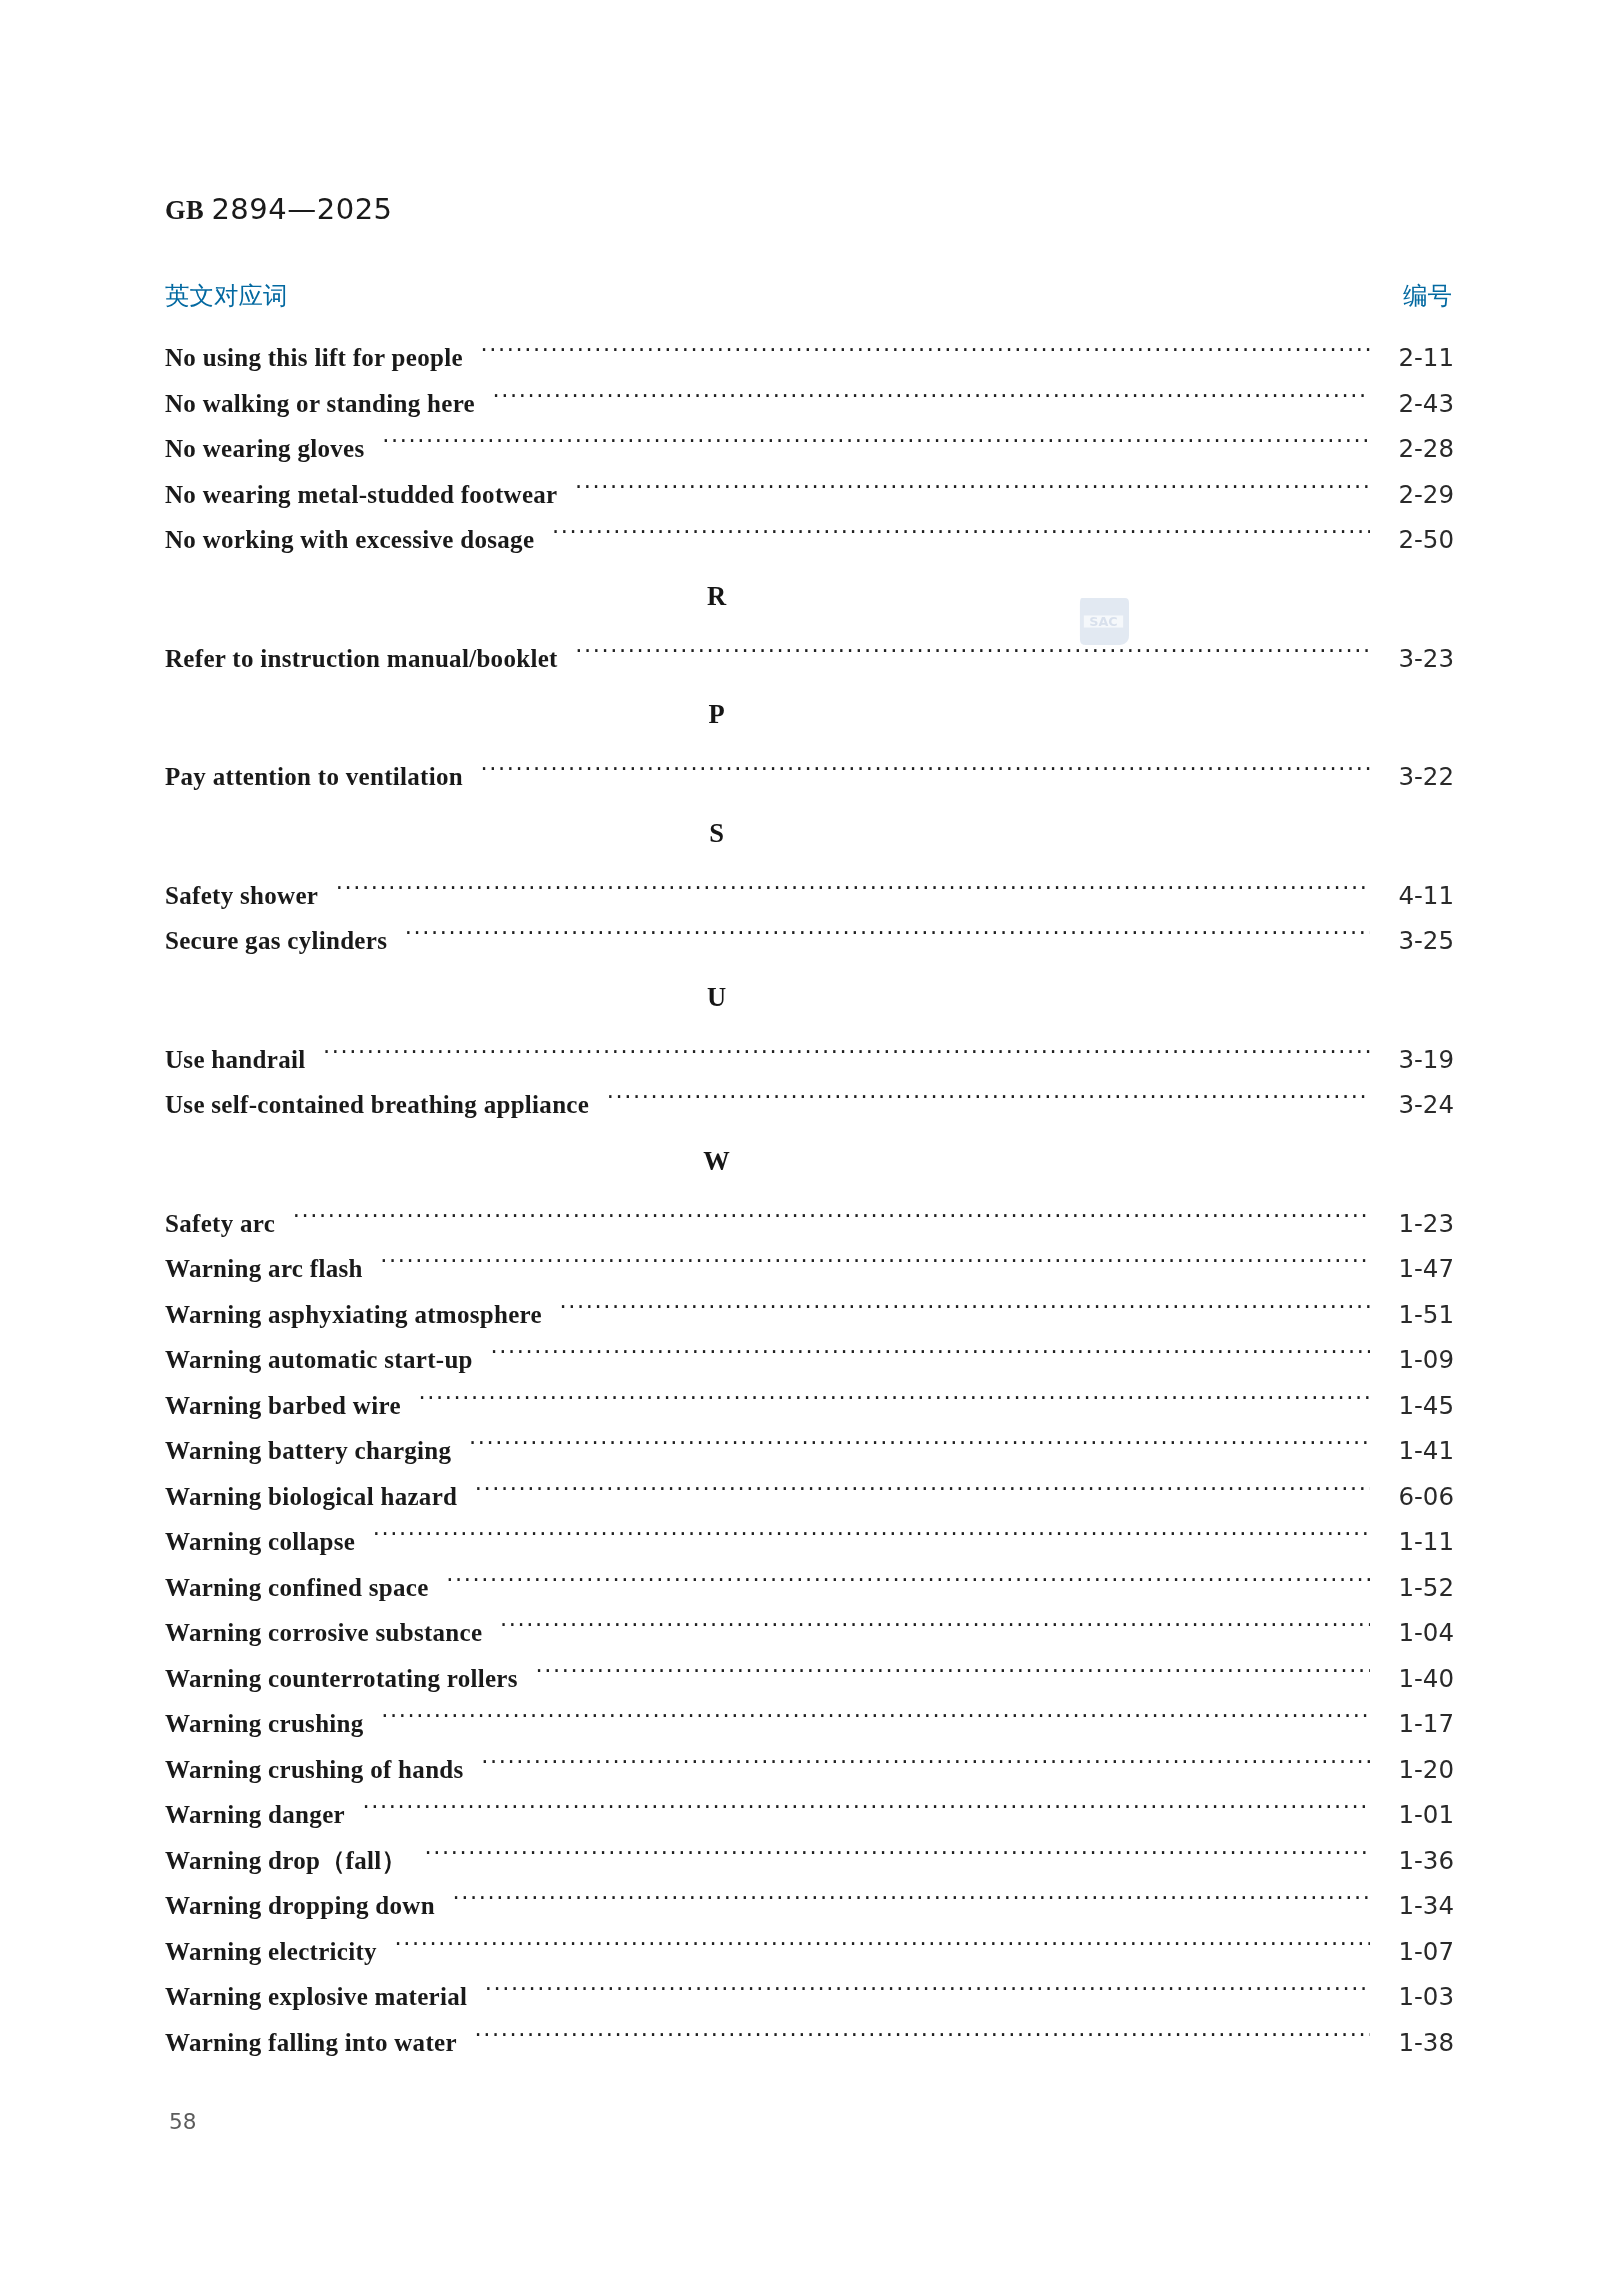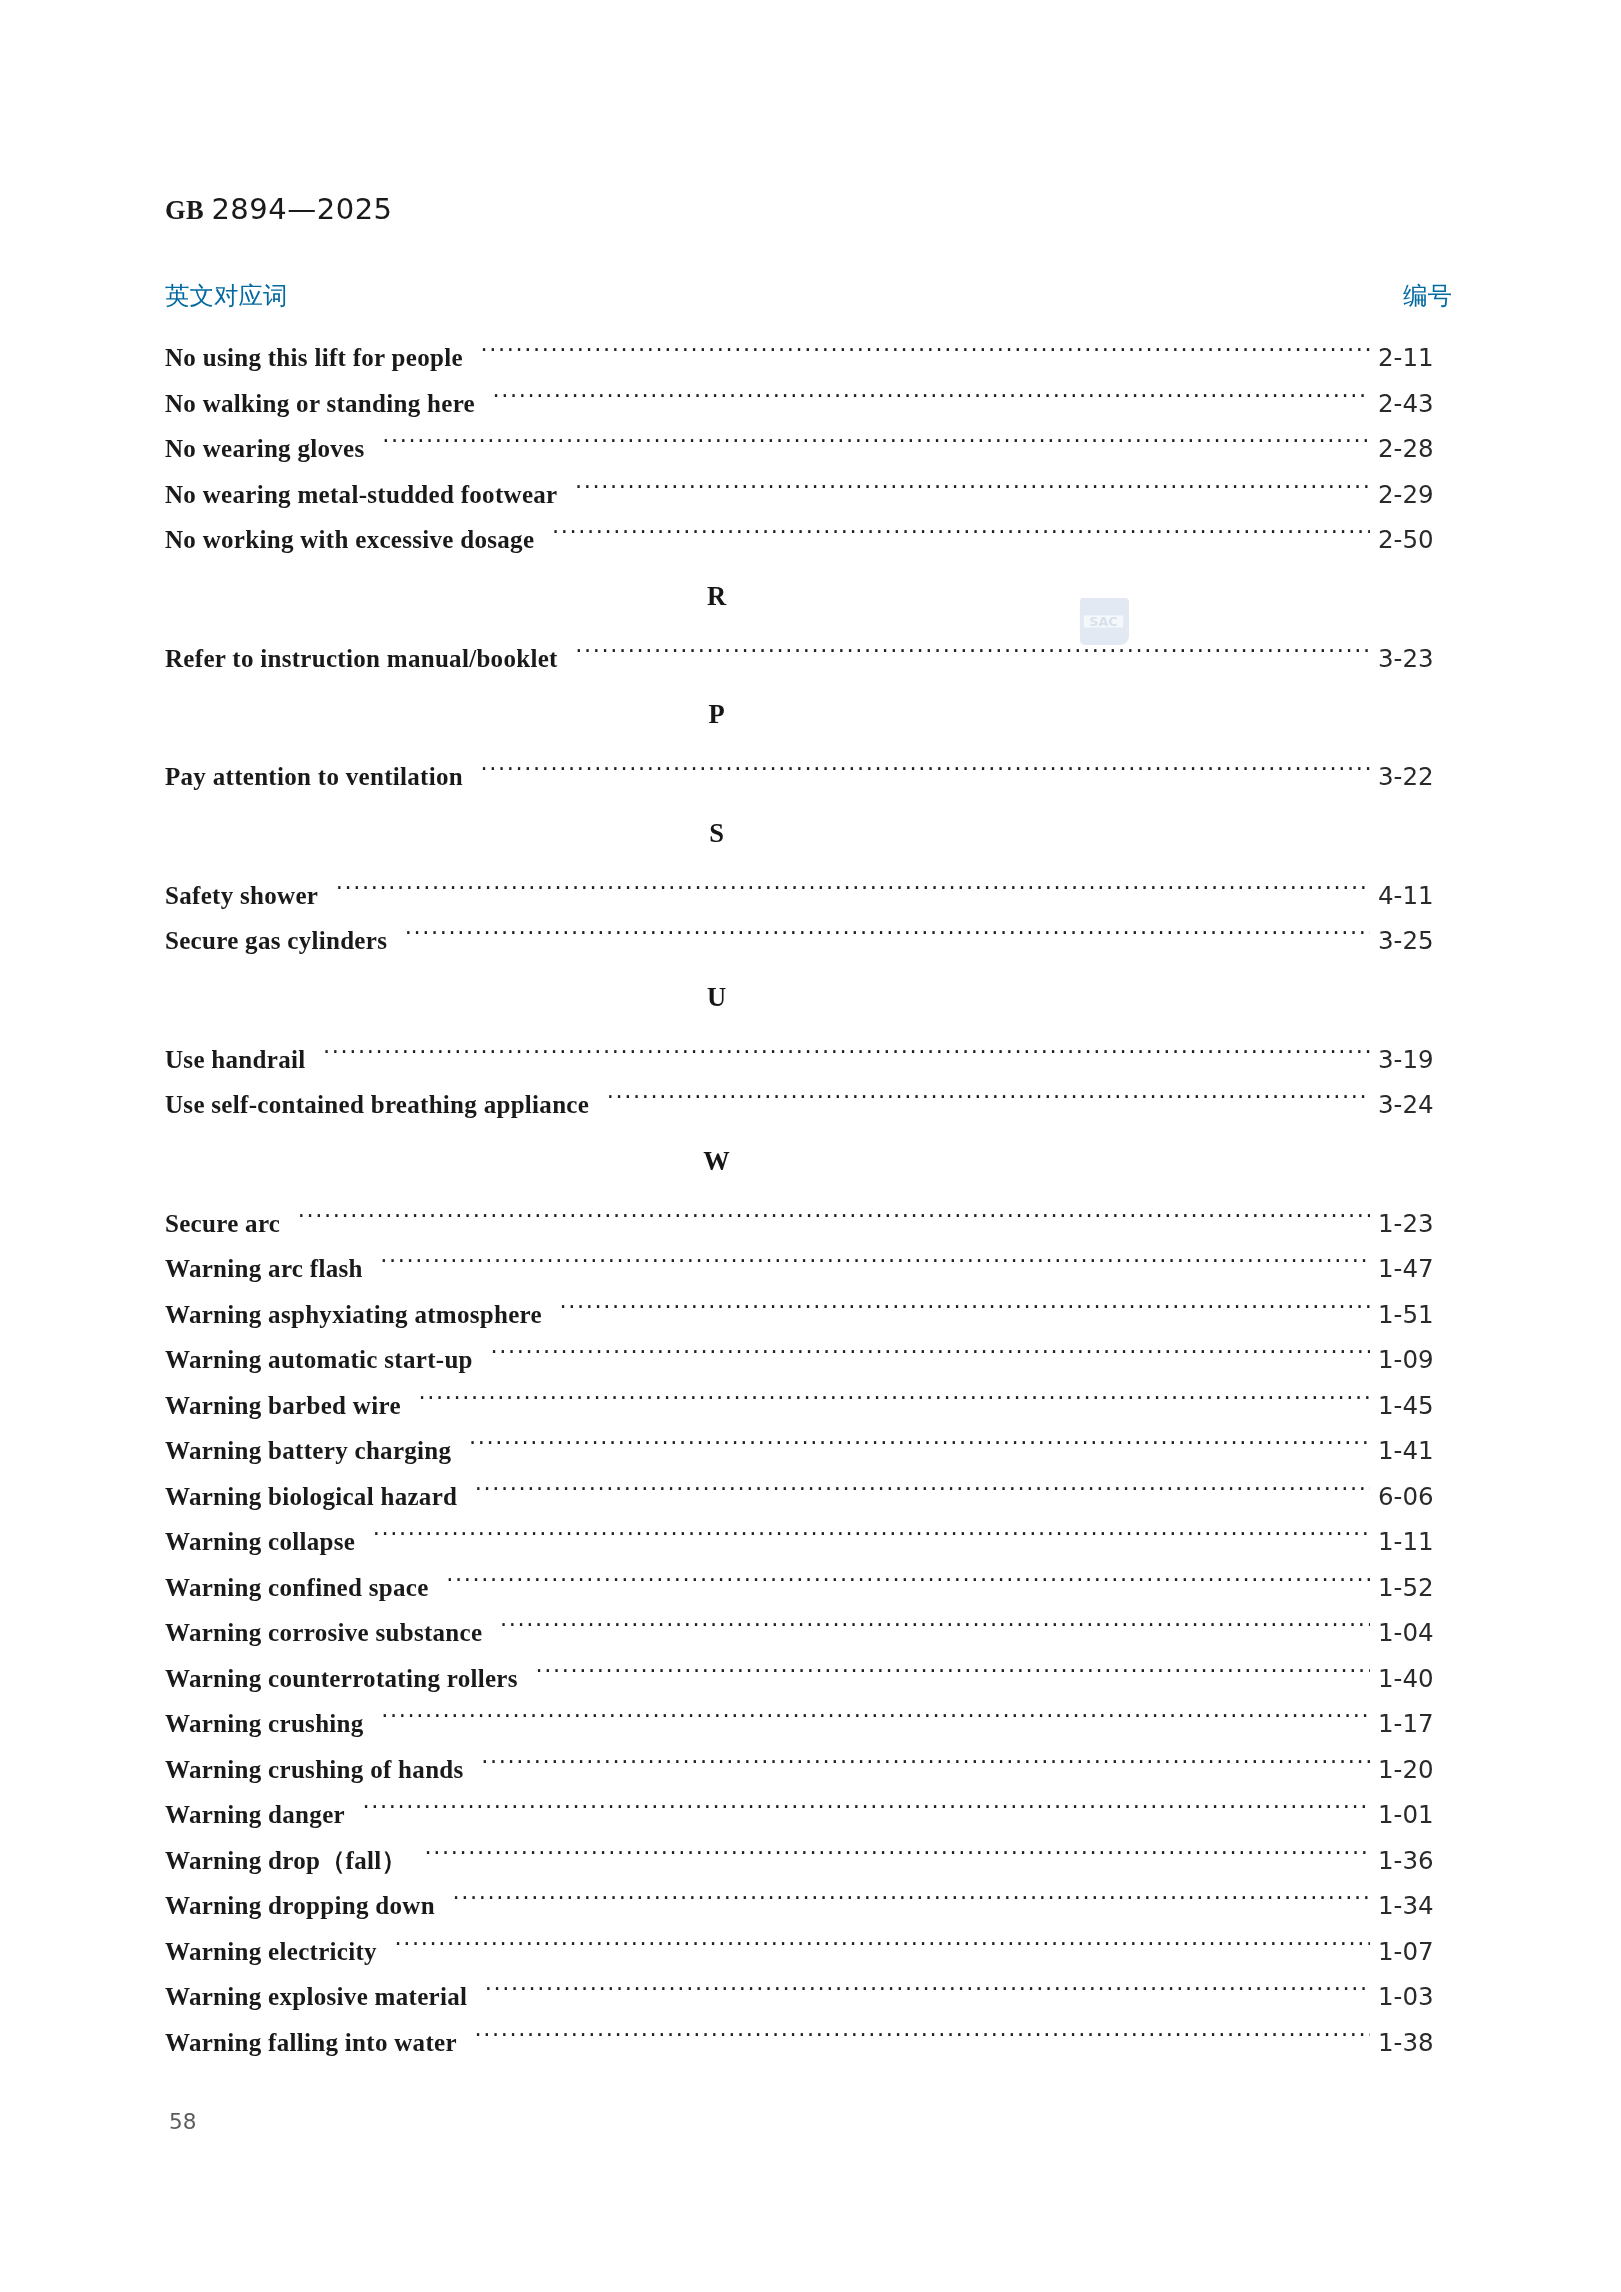--- a/index.html
+++ b/index.html
@@ -92,21 +92,21 @@
     color: #202020;
     white-space: nowrap;
     overflow: hidden;
   }
   .entry .ref {
     flex: 0 0 auto;
     font-family: "DejaVu Sans", sans-serif;
     font-size: 24.5px;
     color: #2a2a2a;
     min-width: 76px;
-    text-align: left;
+    text-align: right;
     white-space: nowrap;
   }
 
   
   .sec-letter {
     text-align: center;
     font-family: "Liberation Serif", "DejaVu Serif", serif;
     font-weight: bold;
     font-size: 26.5px;
     color: #161616;
@@ -213,21 +213,21 @@
           <span class="leader"></span>
           <span class="ref">3-19</span>
         </div>
         <div class="entry">
           <span class="term">Use self-contained breathing appliance</span>
           <span class="leader"></span>
           <span class="ref">3-24</span>
         </div>
         <div class="sec-letter">W</div>
         <div class="entry">
-          <span class="term">Secure arc</span>
+          <span class="term">Safety arc</span>
           <span class="leader"></span>
           <span class="ref">1-23</span>
         </div>
         <div class="entry">
           <span class="term">Warning arc flash</span>
           <span class="leader"></span>
           <span class="ref">1-47</span>
         </div>
         <div class="entry">
           <span class="term">Warning asphyxiating atmosphere</span>

